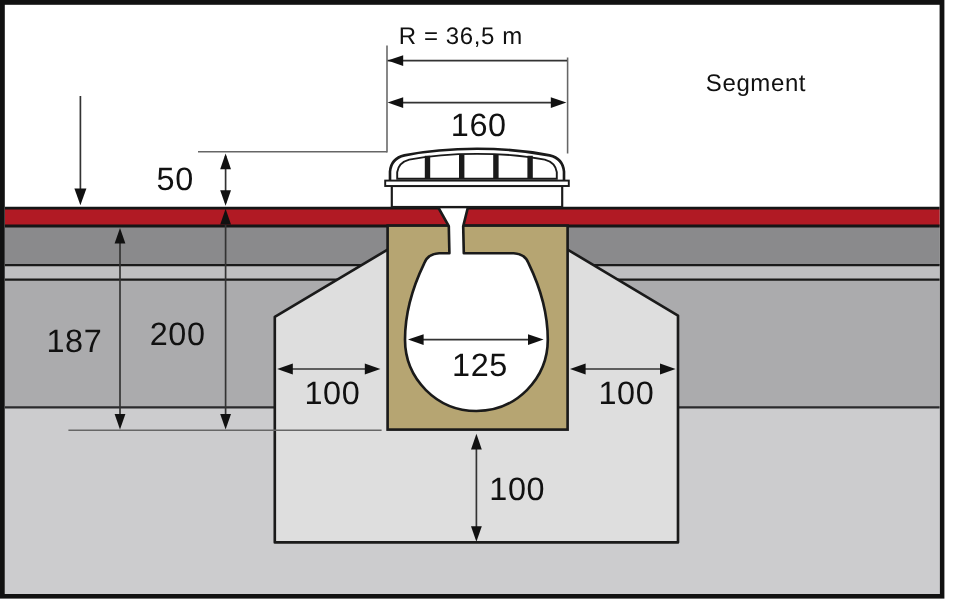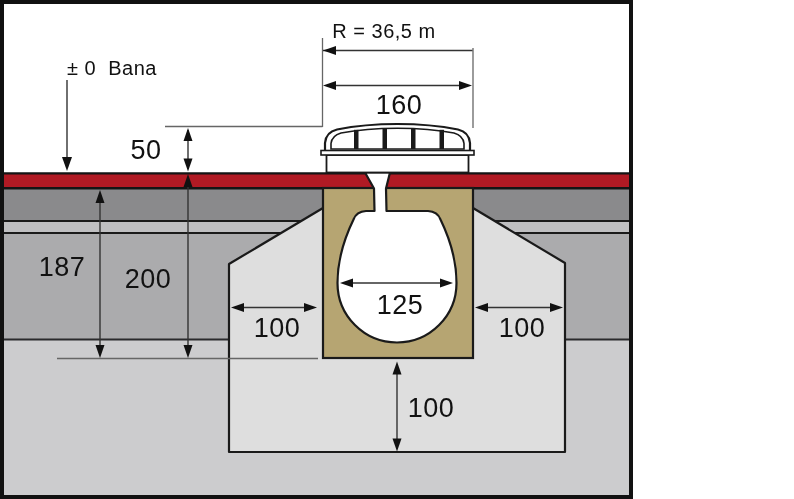--- a/index.html
+++ b/index.html
@@ -1,18 +1,18 @@
 <!DOCTYPE html>
 <html><head>
 <meta charset="utf-8">
 <style>
   html,body{margin:0;padding:0;background:#fff;}
   .stage{
     position:relative;
-    width:633px;height:499px;
+    width:787px;height:499px;
     box-sizing:border-box;
     background:#ffffff;
     border:4px solid #111;
     overflow:hidden;
     font-family:"Liberation Sans", sans-serif;
   }
   .stage svg{position:absolute;left:0;top:0;}
   .lbl{
     position:absolute;
     transform:translate(-50%,-50%);
@@ -104,24 +104,24 @@
       <polygon points="475,307.5 488,303 488,312"></polygon>
       <polygon points="563,307.5 550,303 550,312"></polygon>
       <polygon points="340,283 353,278.5 353,287.5"></polygon>
       <polygon points="453,283 440,278.5 440,287.5"></polygon>
       <polygon points="397,361.5 392.5,374.5 401.5,374.5"></polygon>
       <polygon points="397,451.5 392.5,438.5 401.5,438.5"></polygon>
     </g>
   </svg>
 
   <div class="lbl txt" style="left:380px;top:27px;">R = 36,5 m</div>
-  <div class="lbl txt" style="left:108px;top:64px;">± 0  Bana</div>
+  <div class="lbl txt" style="left:626px;top:66px;">Segment</div>
 
   <div class="lbl" style="left:395px;top:101px;">160</div>
   <div class="lbl" style="left:142px;top:146px;text-align:center;">50</div>
-  <div class="lbl" style="left:58px;top:263px;">187</div>
+  <div class="lbl" style="left:58px;top:281px;">187</div>
   <div class="lbl" style="left:144px;top:275px;">200</div>
   <div class="lbl" style="left:396px;top:301px;">125</div>
   <div class="lbl" style="left:273px;top:324px;">100</div>
   <div class="lbl" style="left:518px;top:324px;">100</div>
   <div class="lbl" style="left:427px;top:404px;">100</div>
 
 </div>
 
 </body></html>

